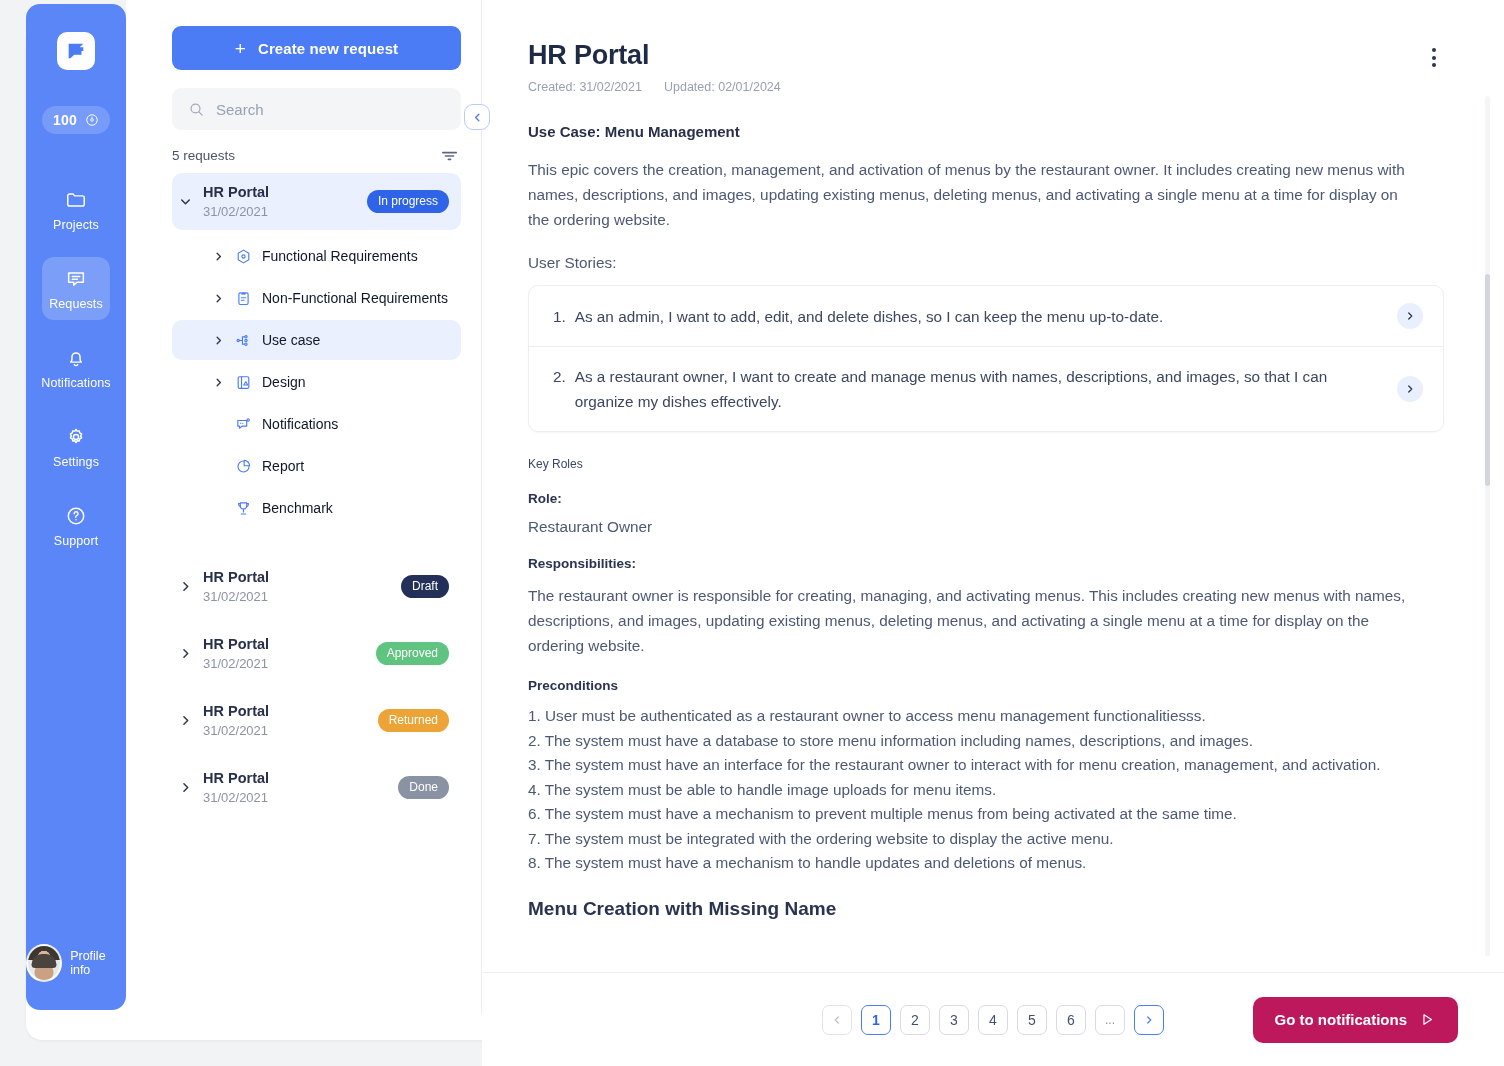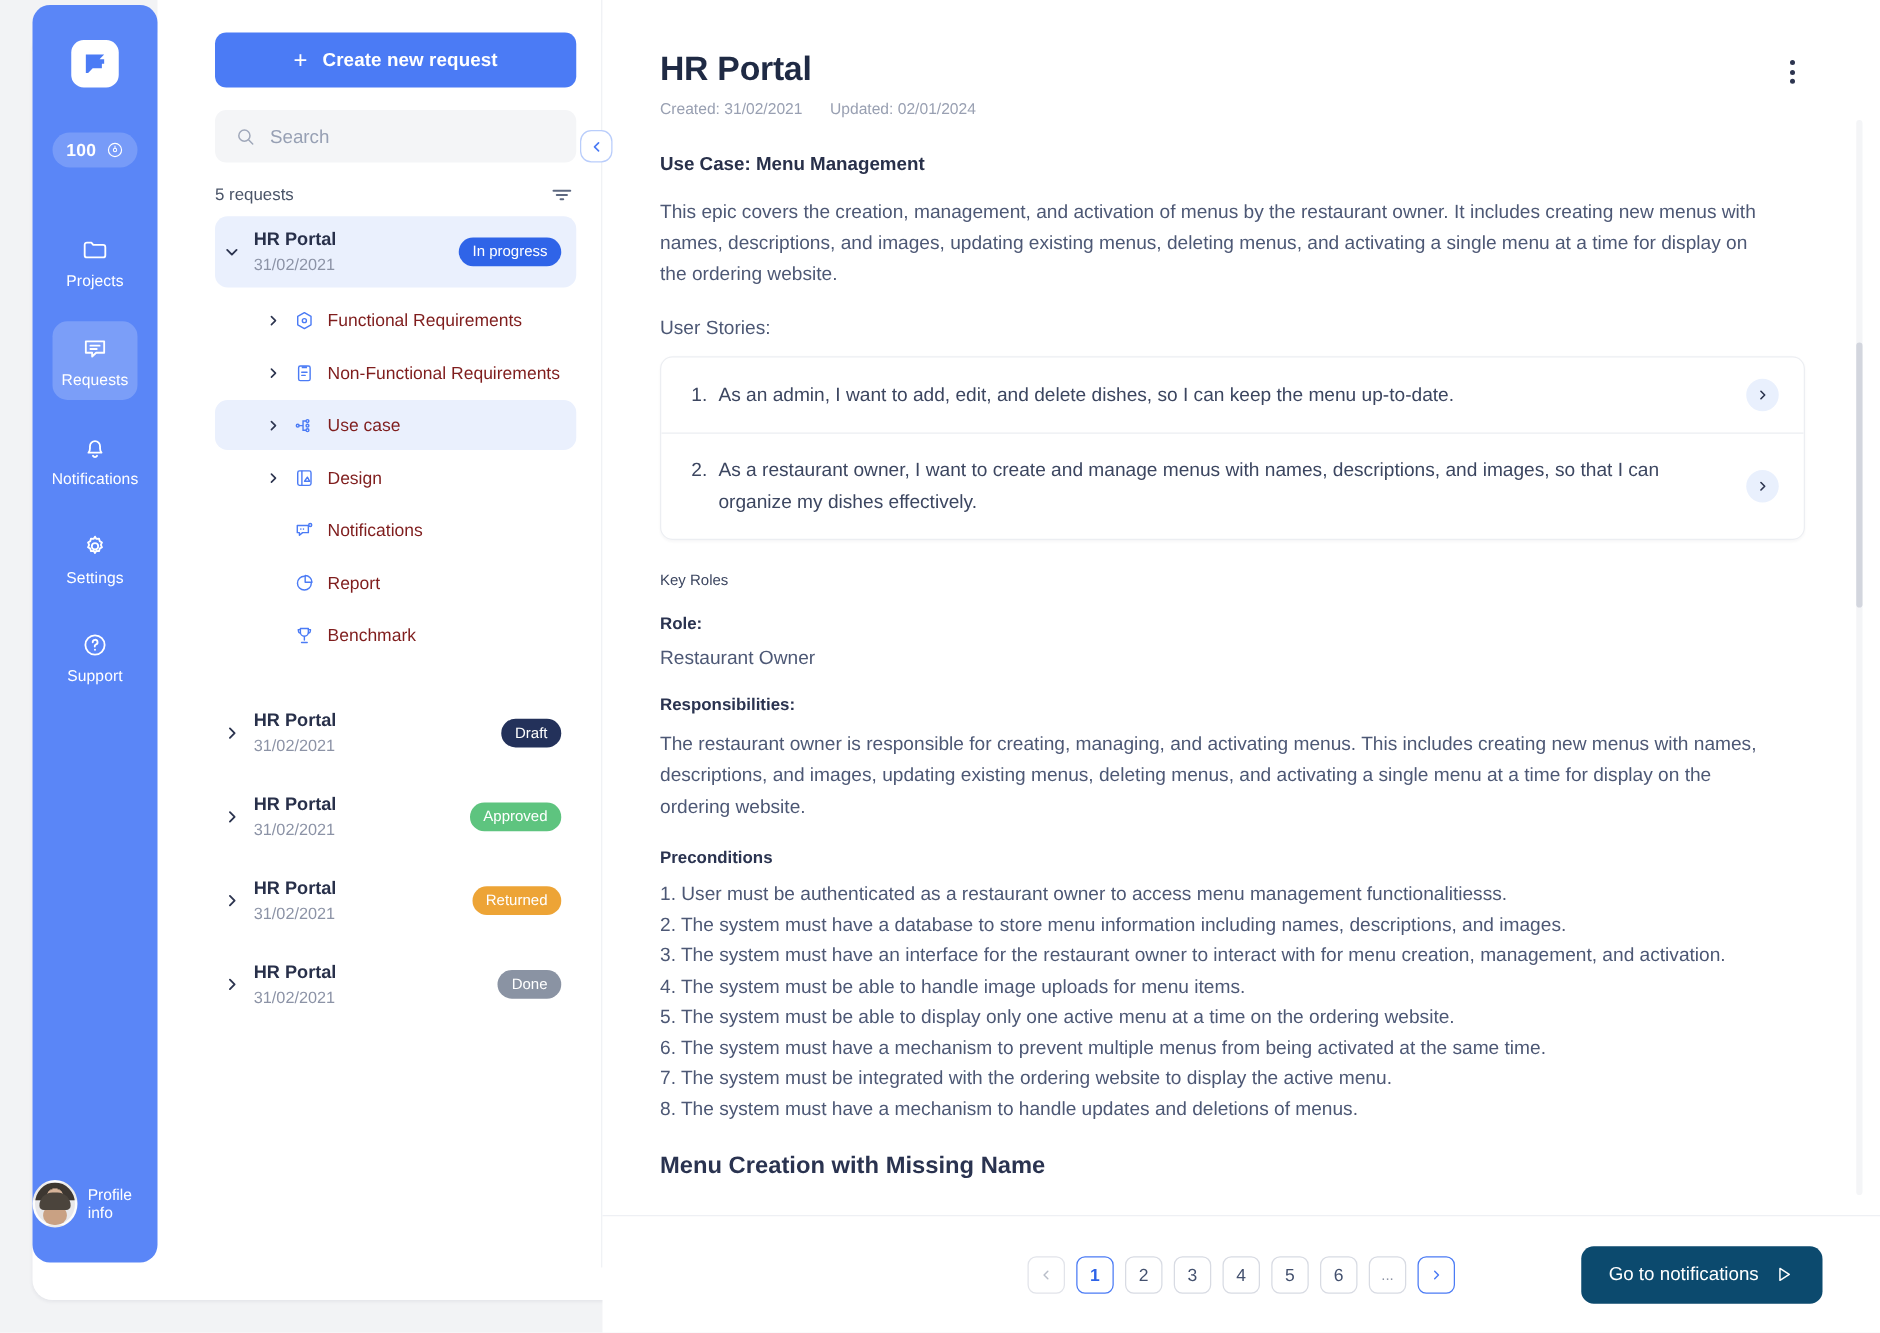--- a/index.html
+++ b/index.html
@@ -168,21 +168,21 @@
     height: 40px;
     border-radius: 10px;
     display: flex; align-items: center; gap: 10px;
     padding-left: 40px; padding-right: 10px;
     cursor: pointer;
   }
   .sub-item.active { background: #eaf0fd; }
   .sub-item .chev { width: 13px; height: 13px; }
   .sub-item .no-chev { width: 13px; flex: none; }
   .sub-ico { width: 17px; height: 17px; flex: none; }
-  .sub-label { font-size: 14px; color: #7f1d1d; text-align: center; }
+  .sub-label { font-size: 14px; color: #0f172a; text-align: center; }
 
   .group-gap { height: 20px; }
 
   
   .content {
     position: absolute;
     left: 482px; top: 0; right: 0; bottom: 0;
     background: #fff;
     display: flex; flex-direction: column;
   }
@@ -283,23 +283,23 @@
     display: flex; align-items: center; justify-content: center;
     font-size: 14px; color: #43506e;
     cursor: pointer;
   }
   .pg.current { border-color: #4b7bf5; color: #2f64e8; font-weight: 700; }
   .pg.arrow { border-color: #e2e4ea; }
   .pg.arrow.next { border-color: #4b7bf5; }
   .notif-btn {
     position: absolute; right: 46px;
     height: 46px; padding: 0 22px;
-    background: #0c4a6e; color: #fff;
+    background: #be185d; color: #fff;
     border: none; border-radius: 10px;
-    font-family: inherit; font-size: 15px; font-weight: 400;
+    font-family: inherit; font-size: 15px; font-weight: 700;
     display: flex; align-items: center; gap: 12px;
     cursor: pointer;
   }
 </style>
 </head>
 <body>
 
 <div class="app-shell"></div>
 
 <div class="rail">
@@ -586,21 +586,20 @@
     <div class="val">Restaurant Owner</div>
     <div class="lbl">Responsibilities:</div>
     <div class="para" style="margin-top:12px">The restaurant owner is responsible for creating, managing, and activating menus. This includes creating new menus with names, descriptions, and images, updating existing menus, deleting menus, and activating a single menu at a time for display on the ordering website.</div>
 
     <div class="lbl">Preconditions</div>
     <div class="num-list">
       <div>1. User must be authenticated as a restaurant owner to access menu management functionalitiesss.</div>
       <div>2. The system must have a database to store menu information including names, descriptions, and images.</div>
       <div>3. The system must have an interface for the restaurant owner to interact with for menu creation, management, and activation.</div>
       <div>4. The system must be able to handle image uploads for menu items.</div>
-      <div>5. The system must be able to display only one active menu at a time on the ordering website.</div>
       <div>6. The system must have a mechanism to prevent multiple menus from being activated at the same time.</div>
       <div>7. The system must be integrated with the ordering website to display the active menu.</div>
       <div>8. The system must have a mechanism to handle updates and deletions of menus.</div>
     </div>
 
     <div class="foot-bold">Menu Creation with Missing Name</div>
 
     <div class="v-scroll">
       <div class="v-thumb"></div>
     </div>

